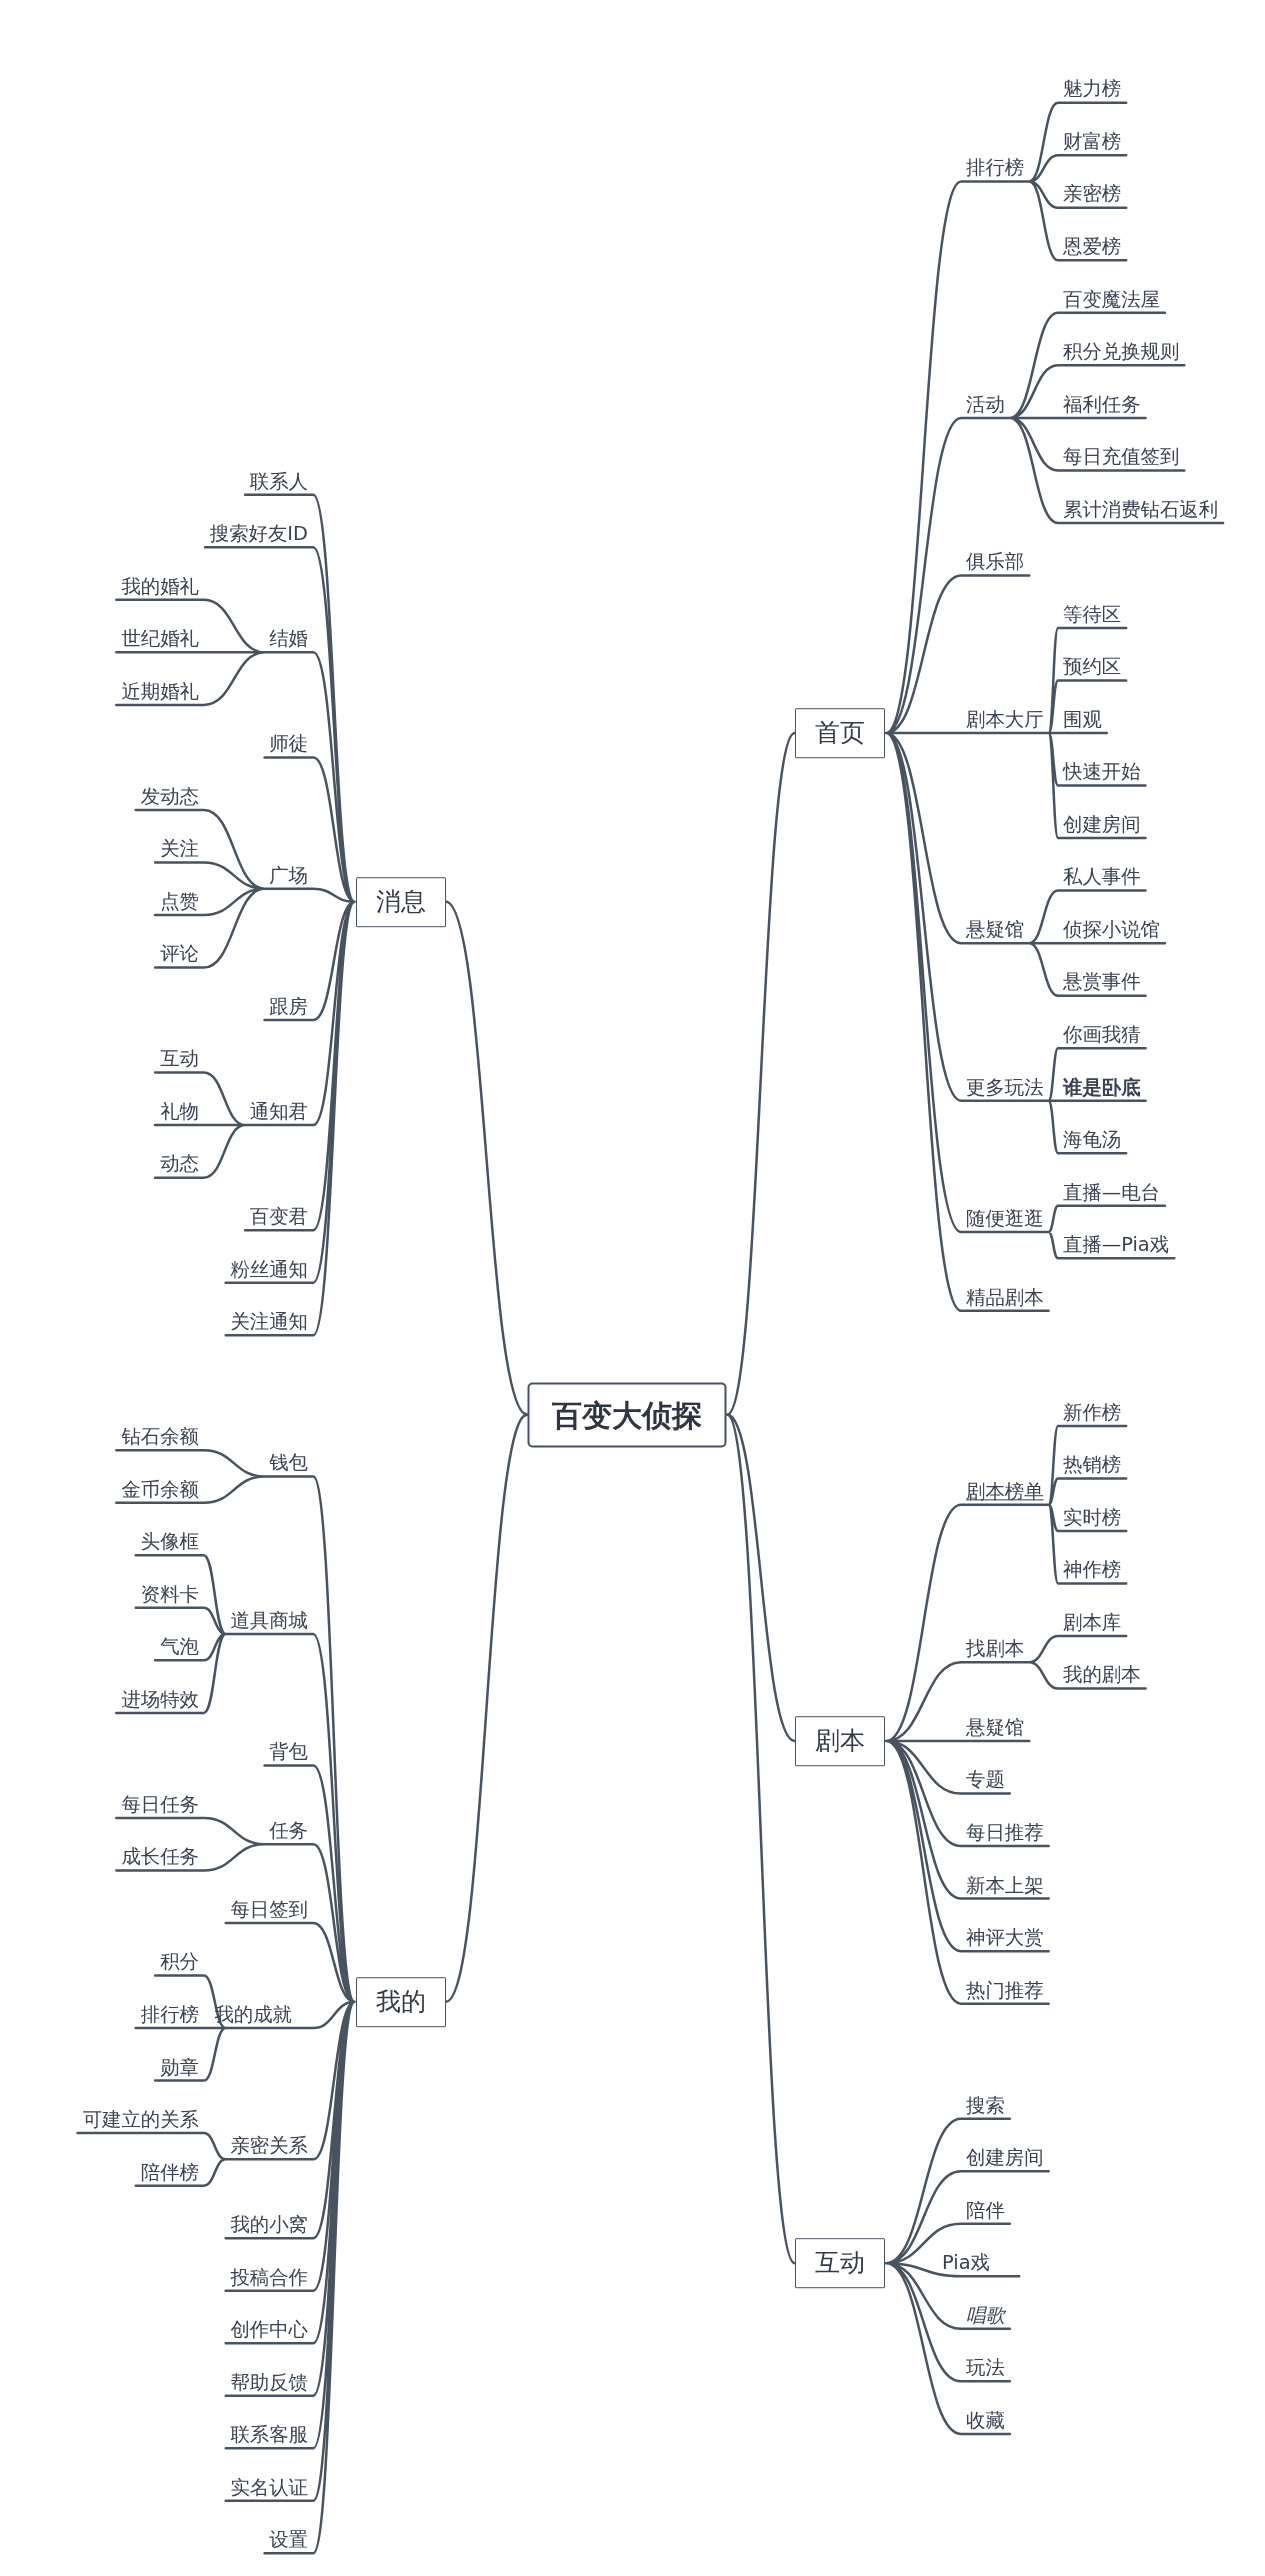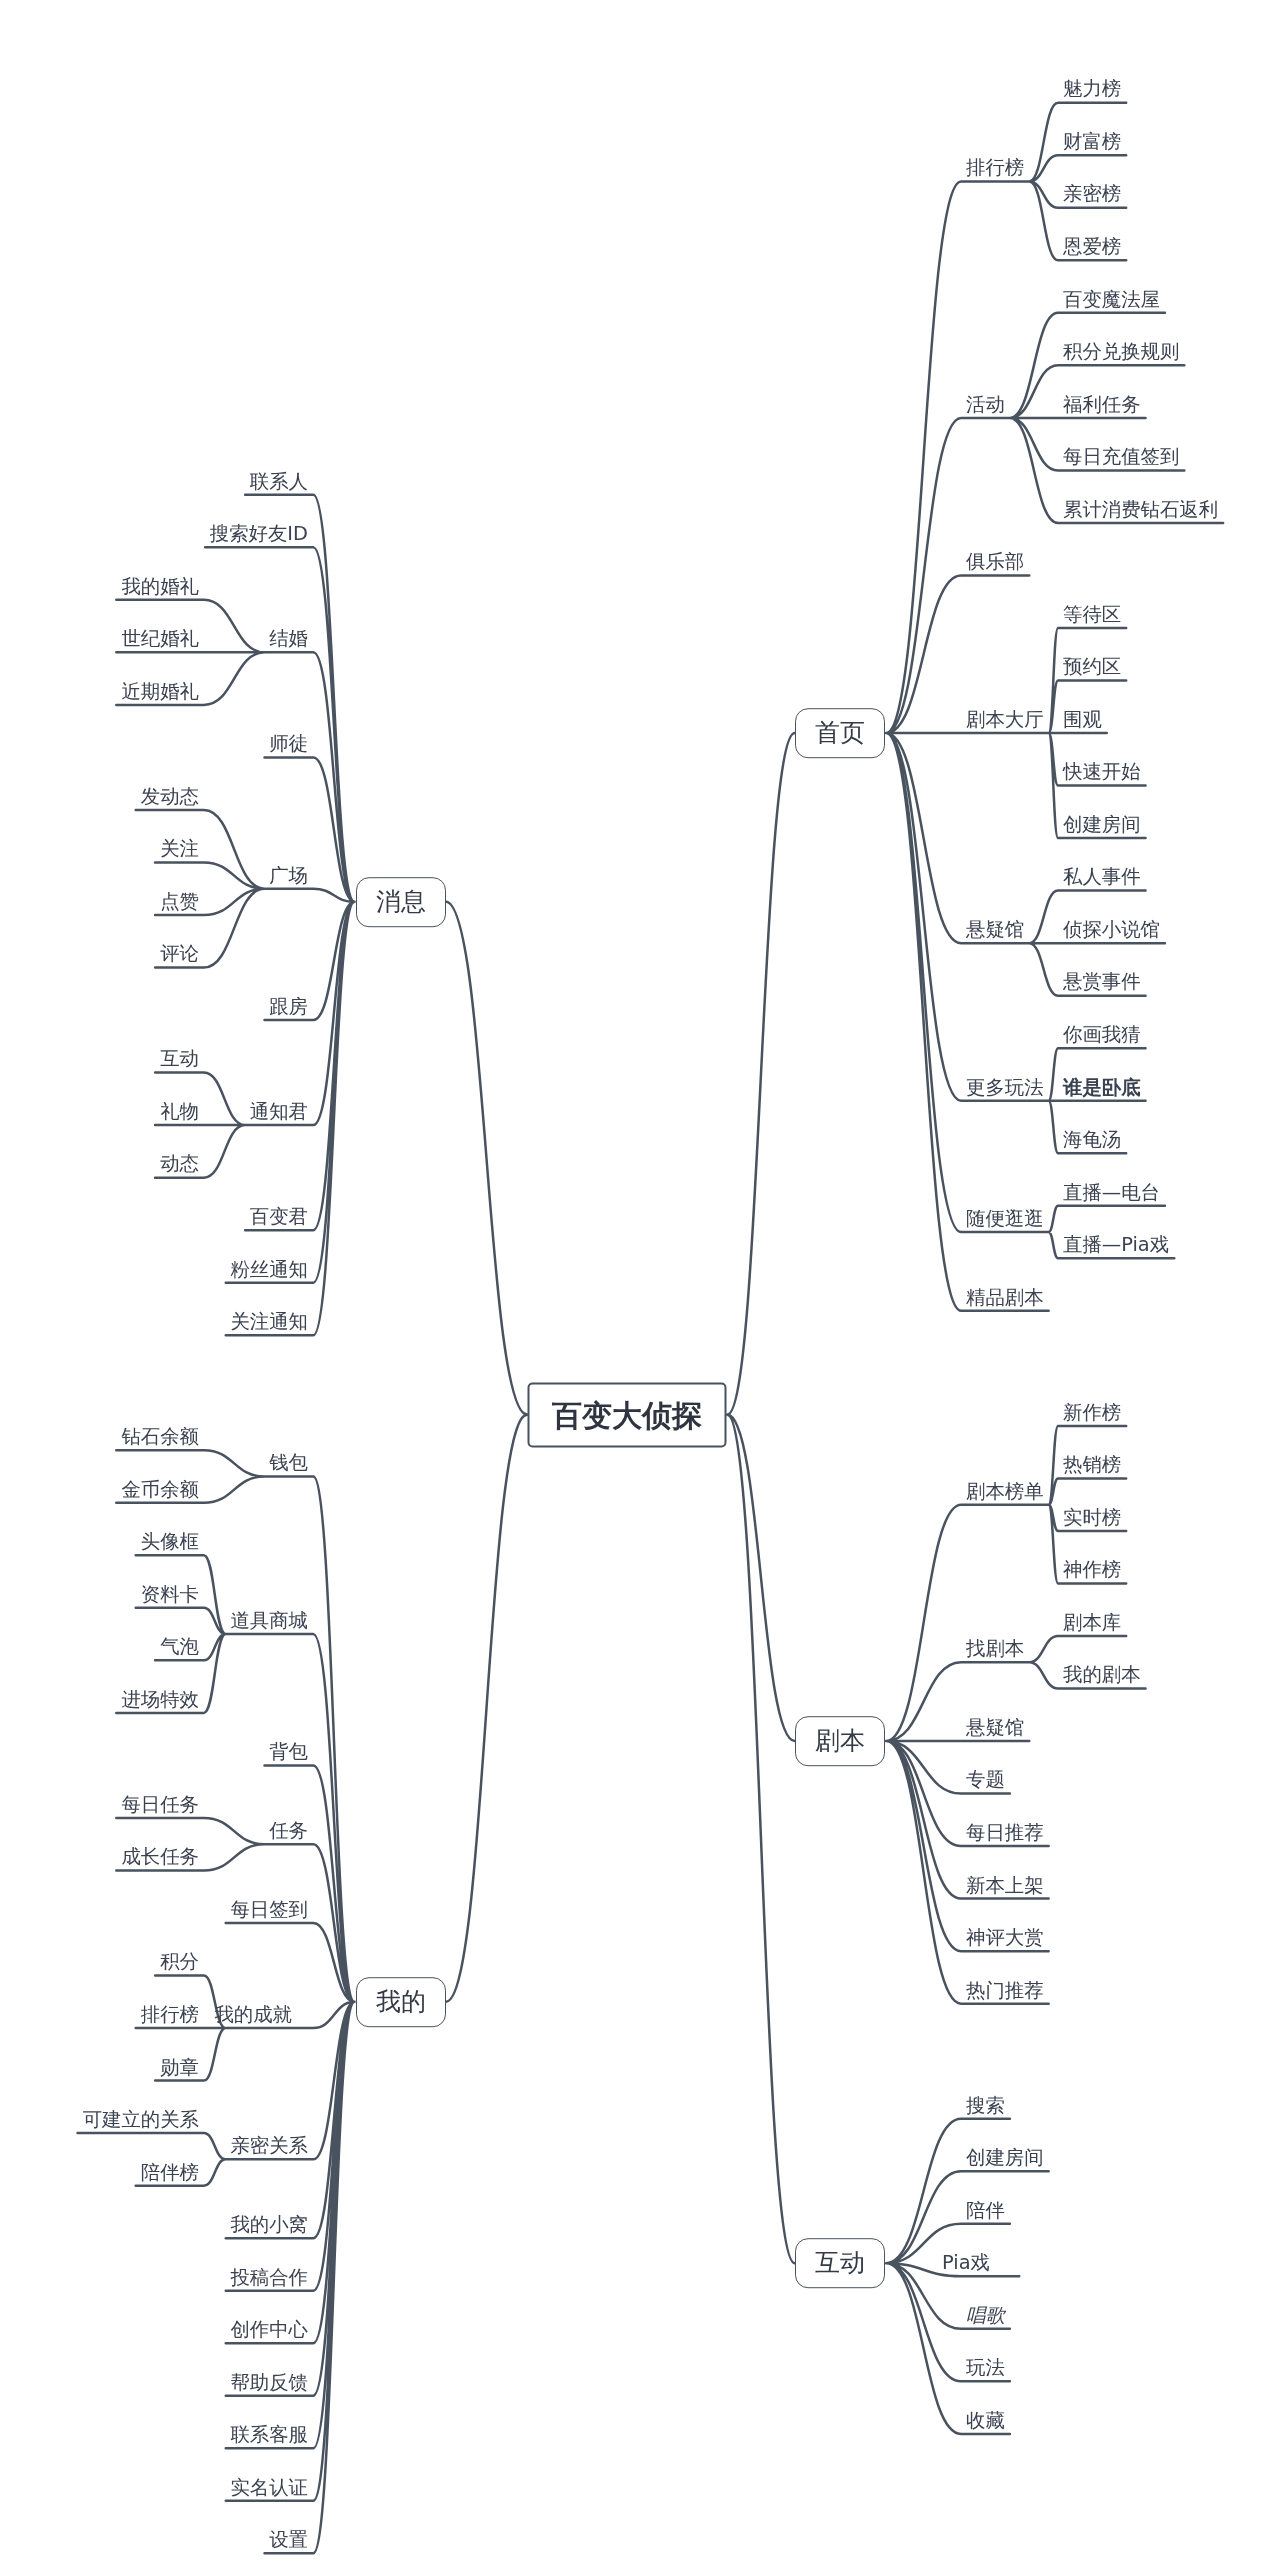--- a/index.html
+++ b/index.html
@@ -22,21 +22,21 @@
     line-height:1.2;
   }
   .sub{
     font-size:19.4px;
   }
   .branch{
     font-size:25px;
     color:#333a46;
     padding:8.8px 19px;
     border:1.9px solid #49525f;
-    border-radius:13px;
+    border-radius:1px;
     background:#ffffff;
   }
   .root{
     font-size:30px;
     font-weight:bold;
     color:#2f3440;
     padding:12.5px 22.5px;
     border:2.5px solid #49525f;
     border-radius:5px;
     background:#ffffff;
@@ -76,21 +76,21 @@
     <div class="node sub" style="top: 982px; left: 1063px;">悬赏事件</div>
     <div class="node sub" style="top: 1088px; left: 966px;">更多玩法</div>
     <div class="node sub" style="top: 1035px; left: 1063px;">你画我猜</div>
     <div class="node sub" style="top: 1088px; left: 1063px; font-weight: bold;">谁是卧底</div>
     <div class="node sub" style="top: 1140px; left: 1063px;">海龟汤</div>
     <div class="node sub" style="top: 1219px; left: 966px;">随便逛逛</div>
     <div class="node sub" style="top: 1193px; left: 1063px;">直播—电台</div>
     <div class="node sub" style="top: 1245px; left: 1063px;">直播—Pia戏</div>
     <div class="node sub" style="top: 1298px; left: 966px;">精品剧本</div>
     <div class="node branch" style="top: 1741px; left: 795px;">剧本</div>
-    <div class="node sub" style="top: 1492px; left: 966px;">剧本榜单</div>
+    <div class="node sub" style="top: 1492px; left: 966px; text-decoration: underline;">剧本榜单</div>
     <div class="node sub" style="top: 1413px; left: 1063px;">新作榜</div>
     <div class="node sub" style="top: 1465px; left: 1063px;">热销榜</div>
     <div class="node sub" style="top: 1518px; left: 1063px;">实时榜</div>
     <div class="node sub" style="top: 1570px; left: 1063px;">神作榜</div>
     <div class="node sub" style="top: 1649px; left: 966px;">找剧本</div>
     <div class="node sub" style="top: 1623px; left: 1063px;">剧本库</div>
     <div class="node sub" style="top: 1675px; left: 1063px;">我的剧本</div>
     <div class="node sub" style="top: 1728px; left: 966px;">悬疑馆</div>
     <div class="node sub" style="top: 1780px; left: 966px;">专题</div>
     <div class="node sub" style="top: 1833px; left: 966px;">每日推荐</div>

